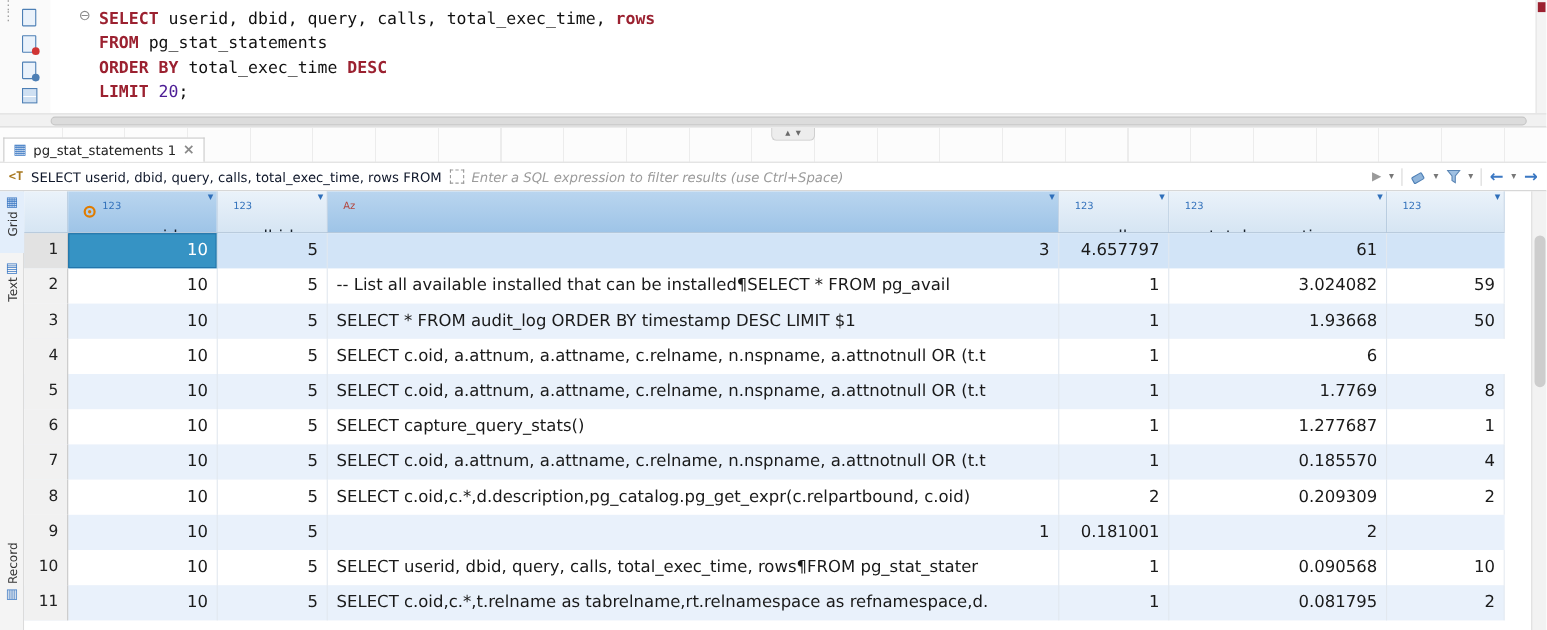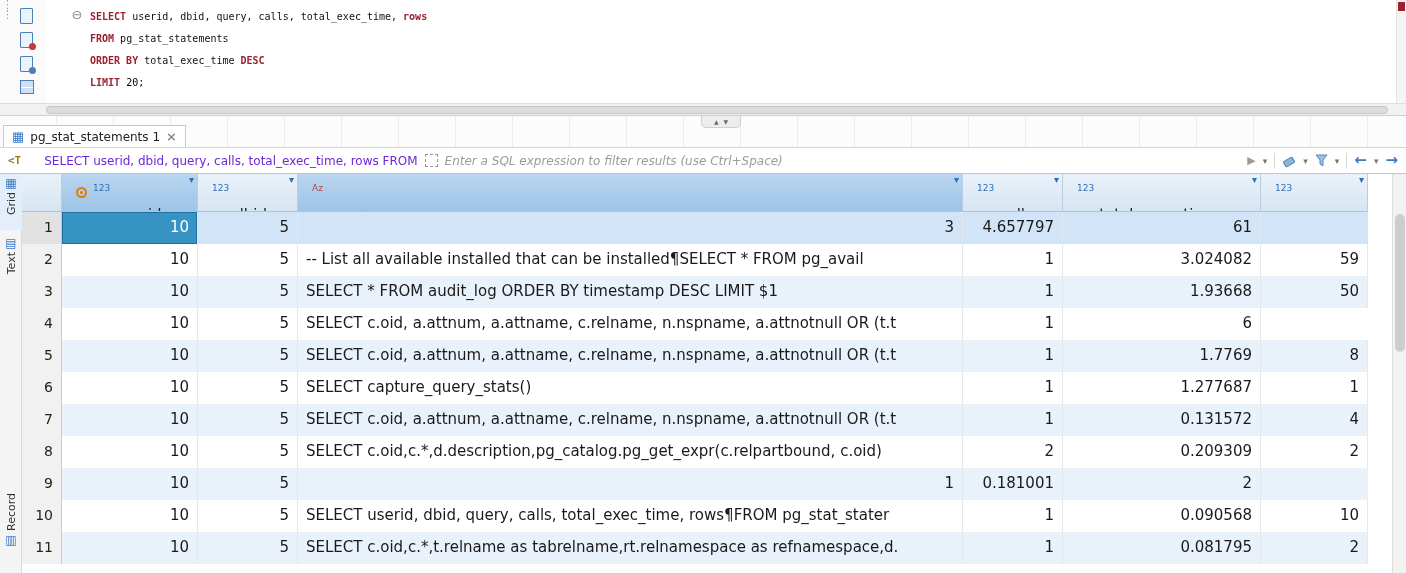--- a/index.html
+++ b/index.html
@@ -16,24 +16,24 @@
   .doc-ico { width:13px; height:16px; border:1px solid #4d7fb5; background:#eaf2fb; position:relative; border-radius:1px; }
   .doc-ico .badge { position:absolute; right:-4px; bottom:-3px; width:7px; height:7px; border-radius:50%; }
   .badge-red { background:#d03434; }
   .badge-blue { background:#4d7fb5; }
   .grid-ico { width:14px; height:14px; border:1px solid #4d7fb5;
     background:linear-gradient(#cfe0f2 0 6px, #fff 6px 7px, #cfe0f2 7px 100%); }
 
   .editor { position:absolute; left:46px; top:0; right:10px; height:103px; background:#fff; }
   .fold-marker { position:absolute; left:24px; top:8px; width:14px; height:14px; color:#8a8a8a; font-size:13px; line-height:14px; text-align:center; }
   .code { position:absolute; left:44px; top:6px; }
-  .code-line { height:22px; line-height:22px; font-family:"DejaVu Sans Mono", monospace; font-size:10px; white-space:pre; }
+  .code-line { height:22px; line-height:22px; font-family:"DejaVu Sans Mono", monospace; font-size:15px; white-space:pre; }
   .kw { color:#9b2130; font-weight:bold; }
   .pl { color:#111; }
-  .num { color:#000000;margin-top:40px; }
+  .num { color:#4c1d95;margin-top:40px; }
 
   .editor-vscroll { position:absolute; right:0; top:0; width:10px; height:103px; background:#f4f4f4; border-left:1px solid #e4e4e4; }
   .ruler-mark { position:absolute; top:2px; right:1px; width:7px; height:9px; background:#9b2130; }
 
   .editor-hscroll { position:absolute; left:0; top:103px; width:1406px; height:13px; background:#f1f1f1; border-top:1px solid #dedede; border-bottom:1px solid #cfcfcf; }
   .editor-hscroll .thumb { position:absolute; left:46px; right:18px; top:2px; height:8px; background:#dcdcdc; border:1px solid #c6c6c6; border-radius:4px; }
 
   
   .tabbar { position:absolute; left:0; top:116px; width:1406px; height:32px; background:#fcfcfc;
     background-image:repeating-linear-gradient(90deg, transparent 0 56px, #ececec 56px 57px);
@@ -43,21 +43,21 @@
     font-size:6px; color:#6a6a6a; z-index:5; }
   .tab { position:absolute; left:3px; bottom:0; height:22px; background:#fff; border:1px solid #c9c9c9; border-bottom:none;
     display:flex; align-items:center; gap:6px; padding:0 8px; font-size:12px; color:#222; }
   .tab-ico { color:#3b78c3; font-size:13px; }
   .tab-close { color:#8a8a8a; font-size:13px; font-weight:bold; }
 
   
   .filterbar { position:absolute; left:0; top:148px; width:1406px; height:26px; background:#fff; border-bottom:1px solid #c6c6c6;
     display:flex; align-items:center; gap:7px; padding:0 8px; font-size:12px; }
   .sqlfilter-glyph { color:#a8781f; font-weight:bold; font-size:11px; font-family:"DejaVu Sans Mono", monospace; }
-  .filter-sql { color:#6d28d9; white-space:nowrap;margin-left:16px; }
+  .filter-sql { color:#0f172a; white-space:nowrap; }
   .expand-ico { width:13px; height:13px; border:1px dashed #9a9a9a; flex:0 0 auto; }
   .filter-ph { color:#9b9b9b; font-style:italic; white-space:nowrap; overflow:hidden; }
   .f-spacer { flex:1; }
   .fbtn { color:#9a9a9a; font-size:11px; }
   .fcaret { color:#777; font-size:9px; }
   .fdiv { width:1px; height:16px; background:#d8d8d8; }
   .farrow { color:#3b78c3; font-size:15px; font-weight:bold; line-height:1; }
 
   
   .side-rail { position:absolute; left:0; top:174px; width:22px; height:399px; background:#f4f4f4; border-right:1px solid #d9d9d9; }
@@ -268,21 +268,21 @@
     <div class="cell ncell">1</div>
     <div class="cell ncell">1.277687</div>
     <div class="cell ncell">1</div>
   </div>
       <div class="row">
     <div class="rownum">7</div>
     <div class="cell ncell">10</div>
     <div class="cell ncell">5</div>
     <div class="cell qcell">SELECT c.oid, a.attnum, a.attname, c.relname, n.nspname, a.attnotnull OR (t.t</div>
     <div class="cell ncell">1</div>
-    <div class="cell ncell">0.131572</div>
+    <div class="cell ncell">0.185570</div>
     <div class="cell ncell">4</div>
   </div>
       <div class="row">
     <div class="rownum">8</div>
     <div class="cell ncell">10</div>
     <div class="cell ncell">5</div>
     <div class="cell qcell">SELECT c.oid,c.*,d.description,pg_catalog.pg_get_expr(c.relpartbound, c.oid)</div>
     <div class="cell ncell">2</div>
     <div class="cell ncell">0.209309</div>
     <div class="cell ncell">2</div>

